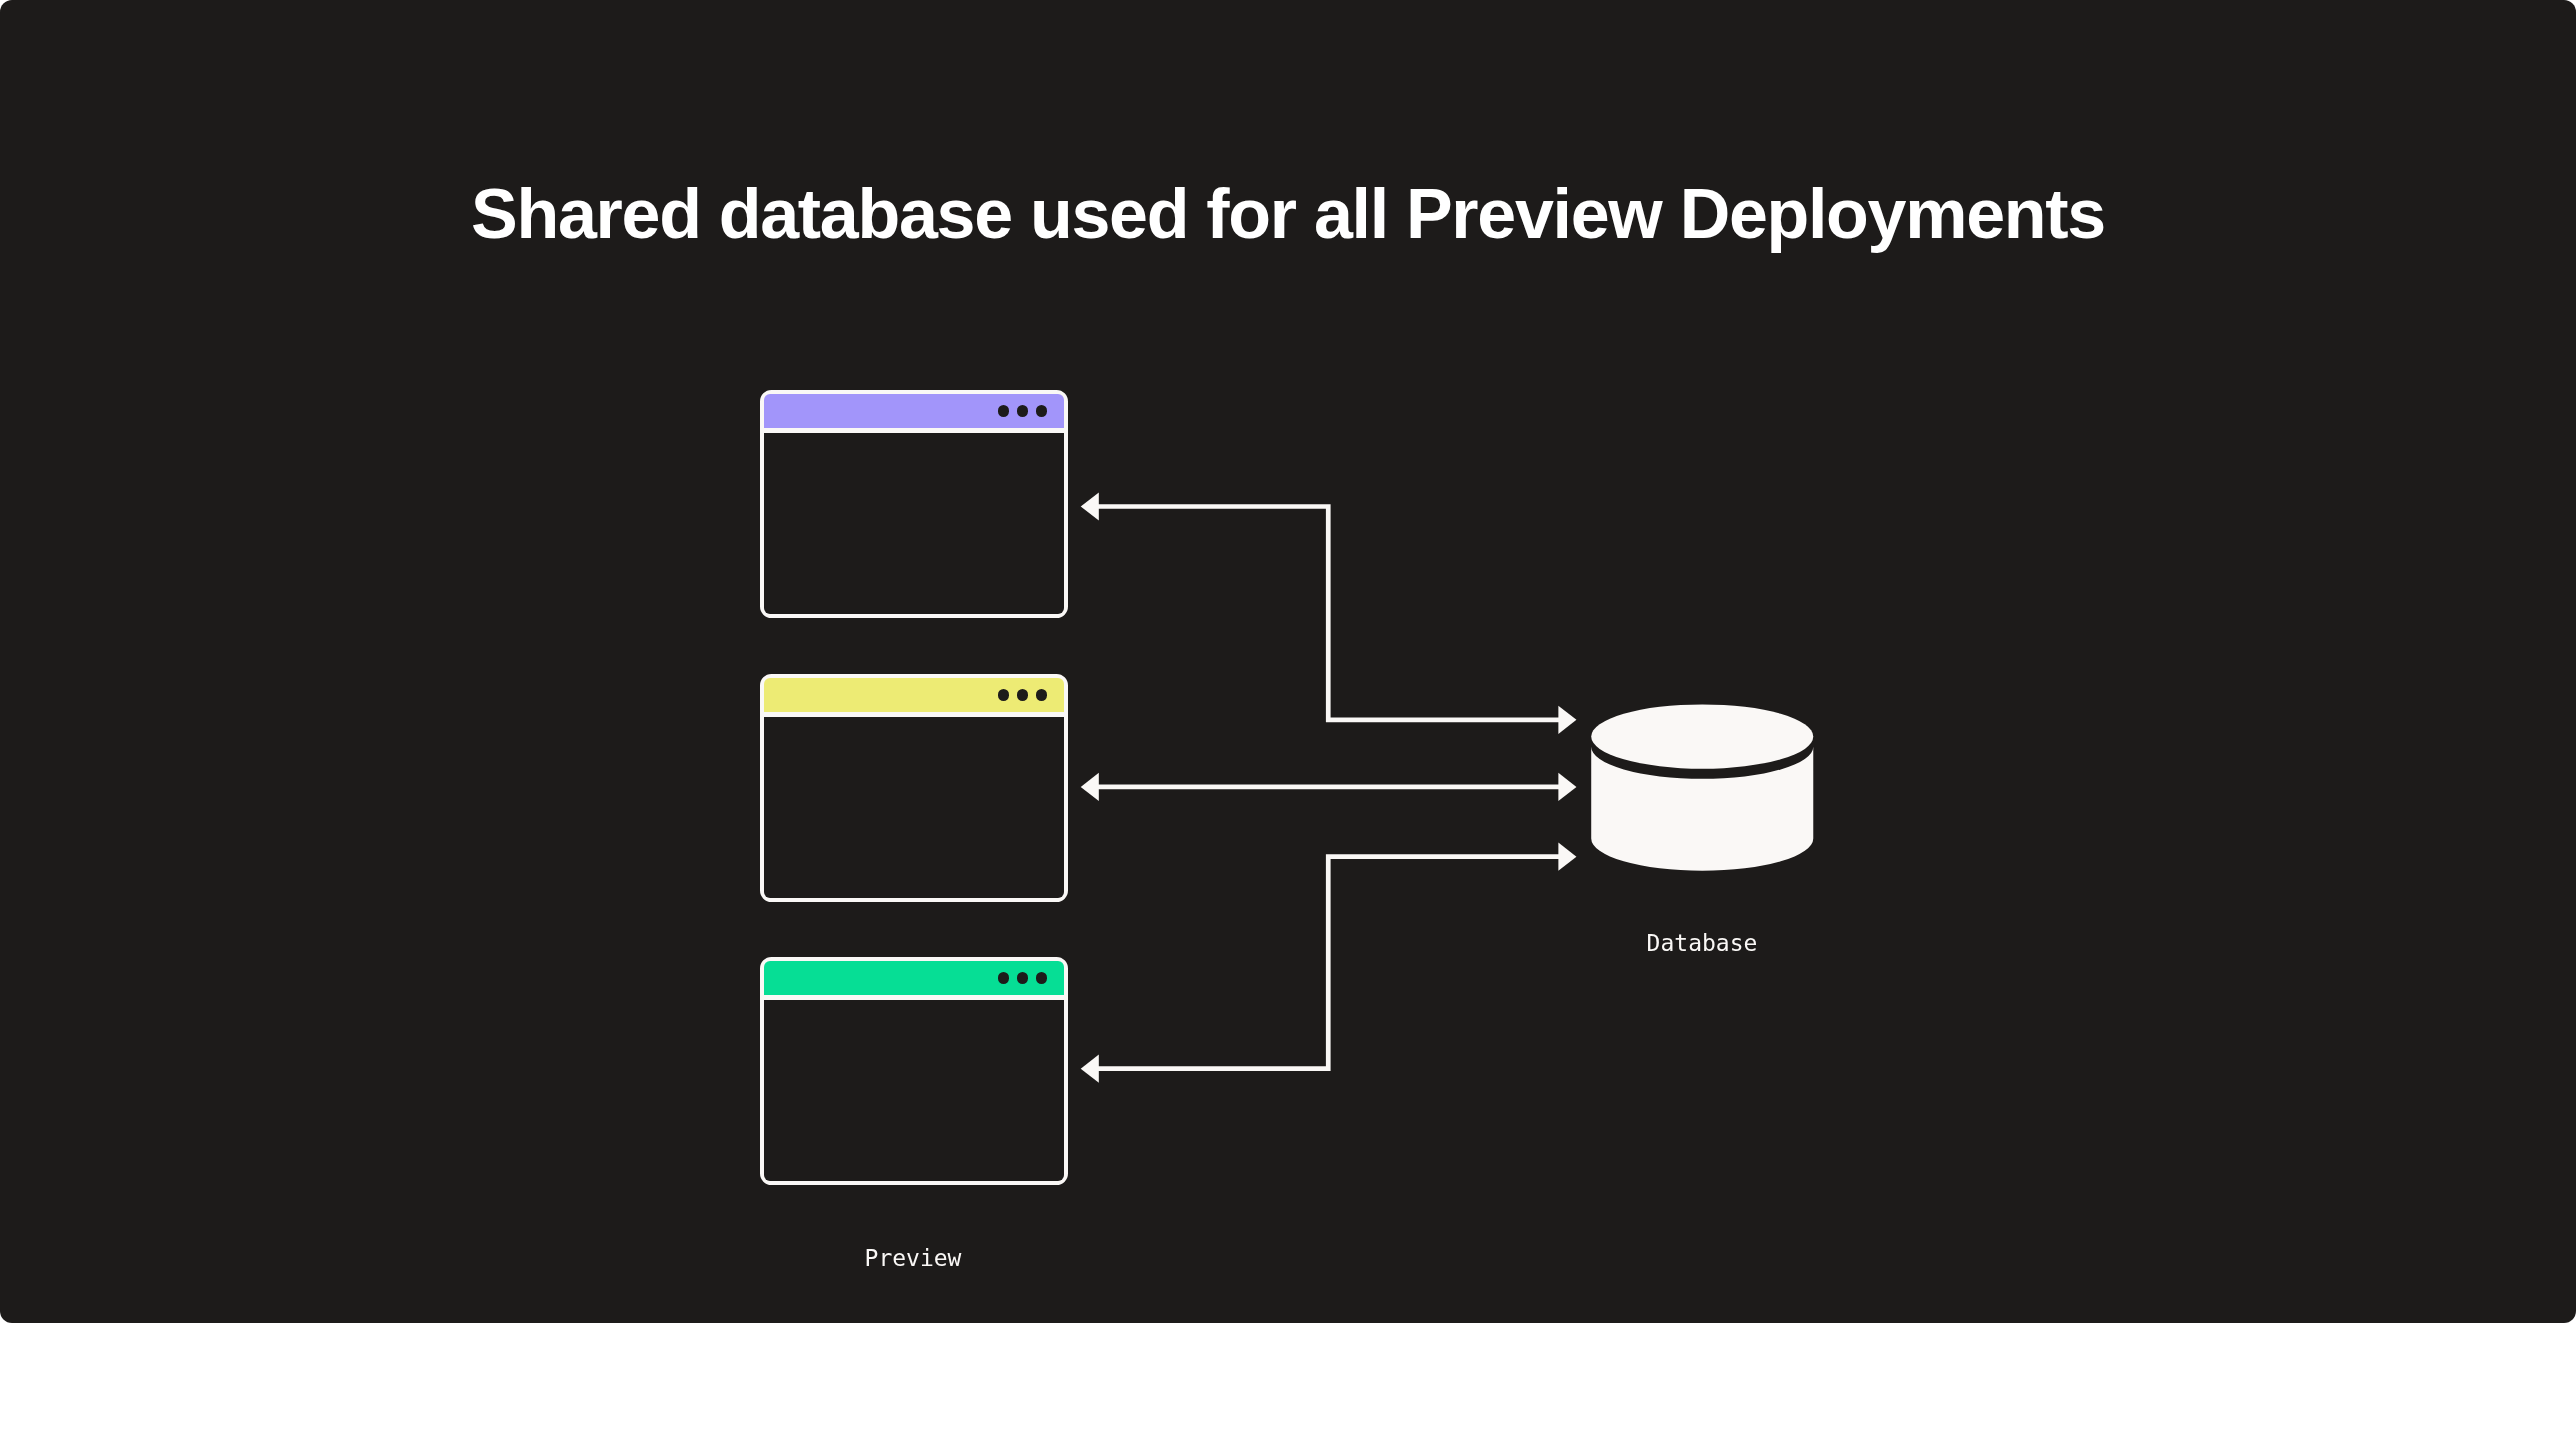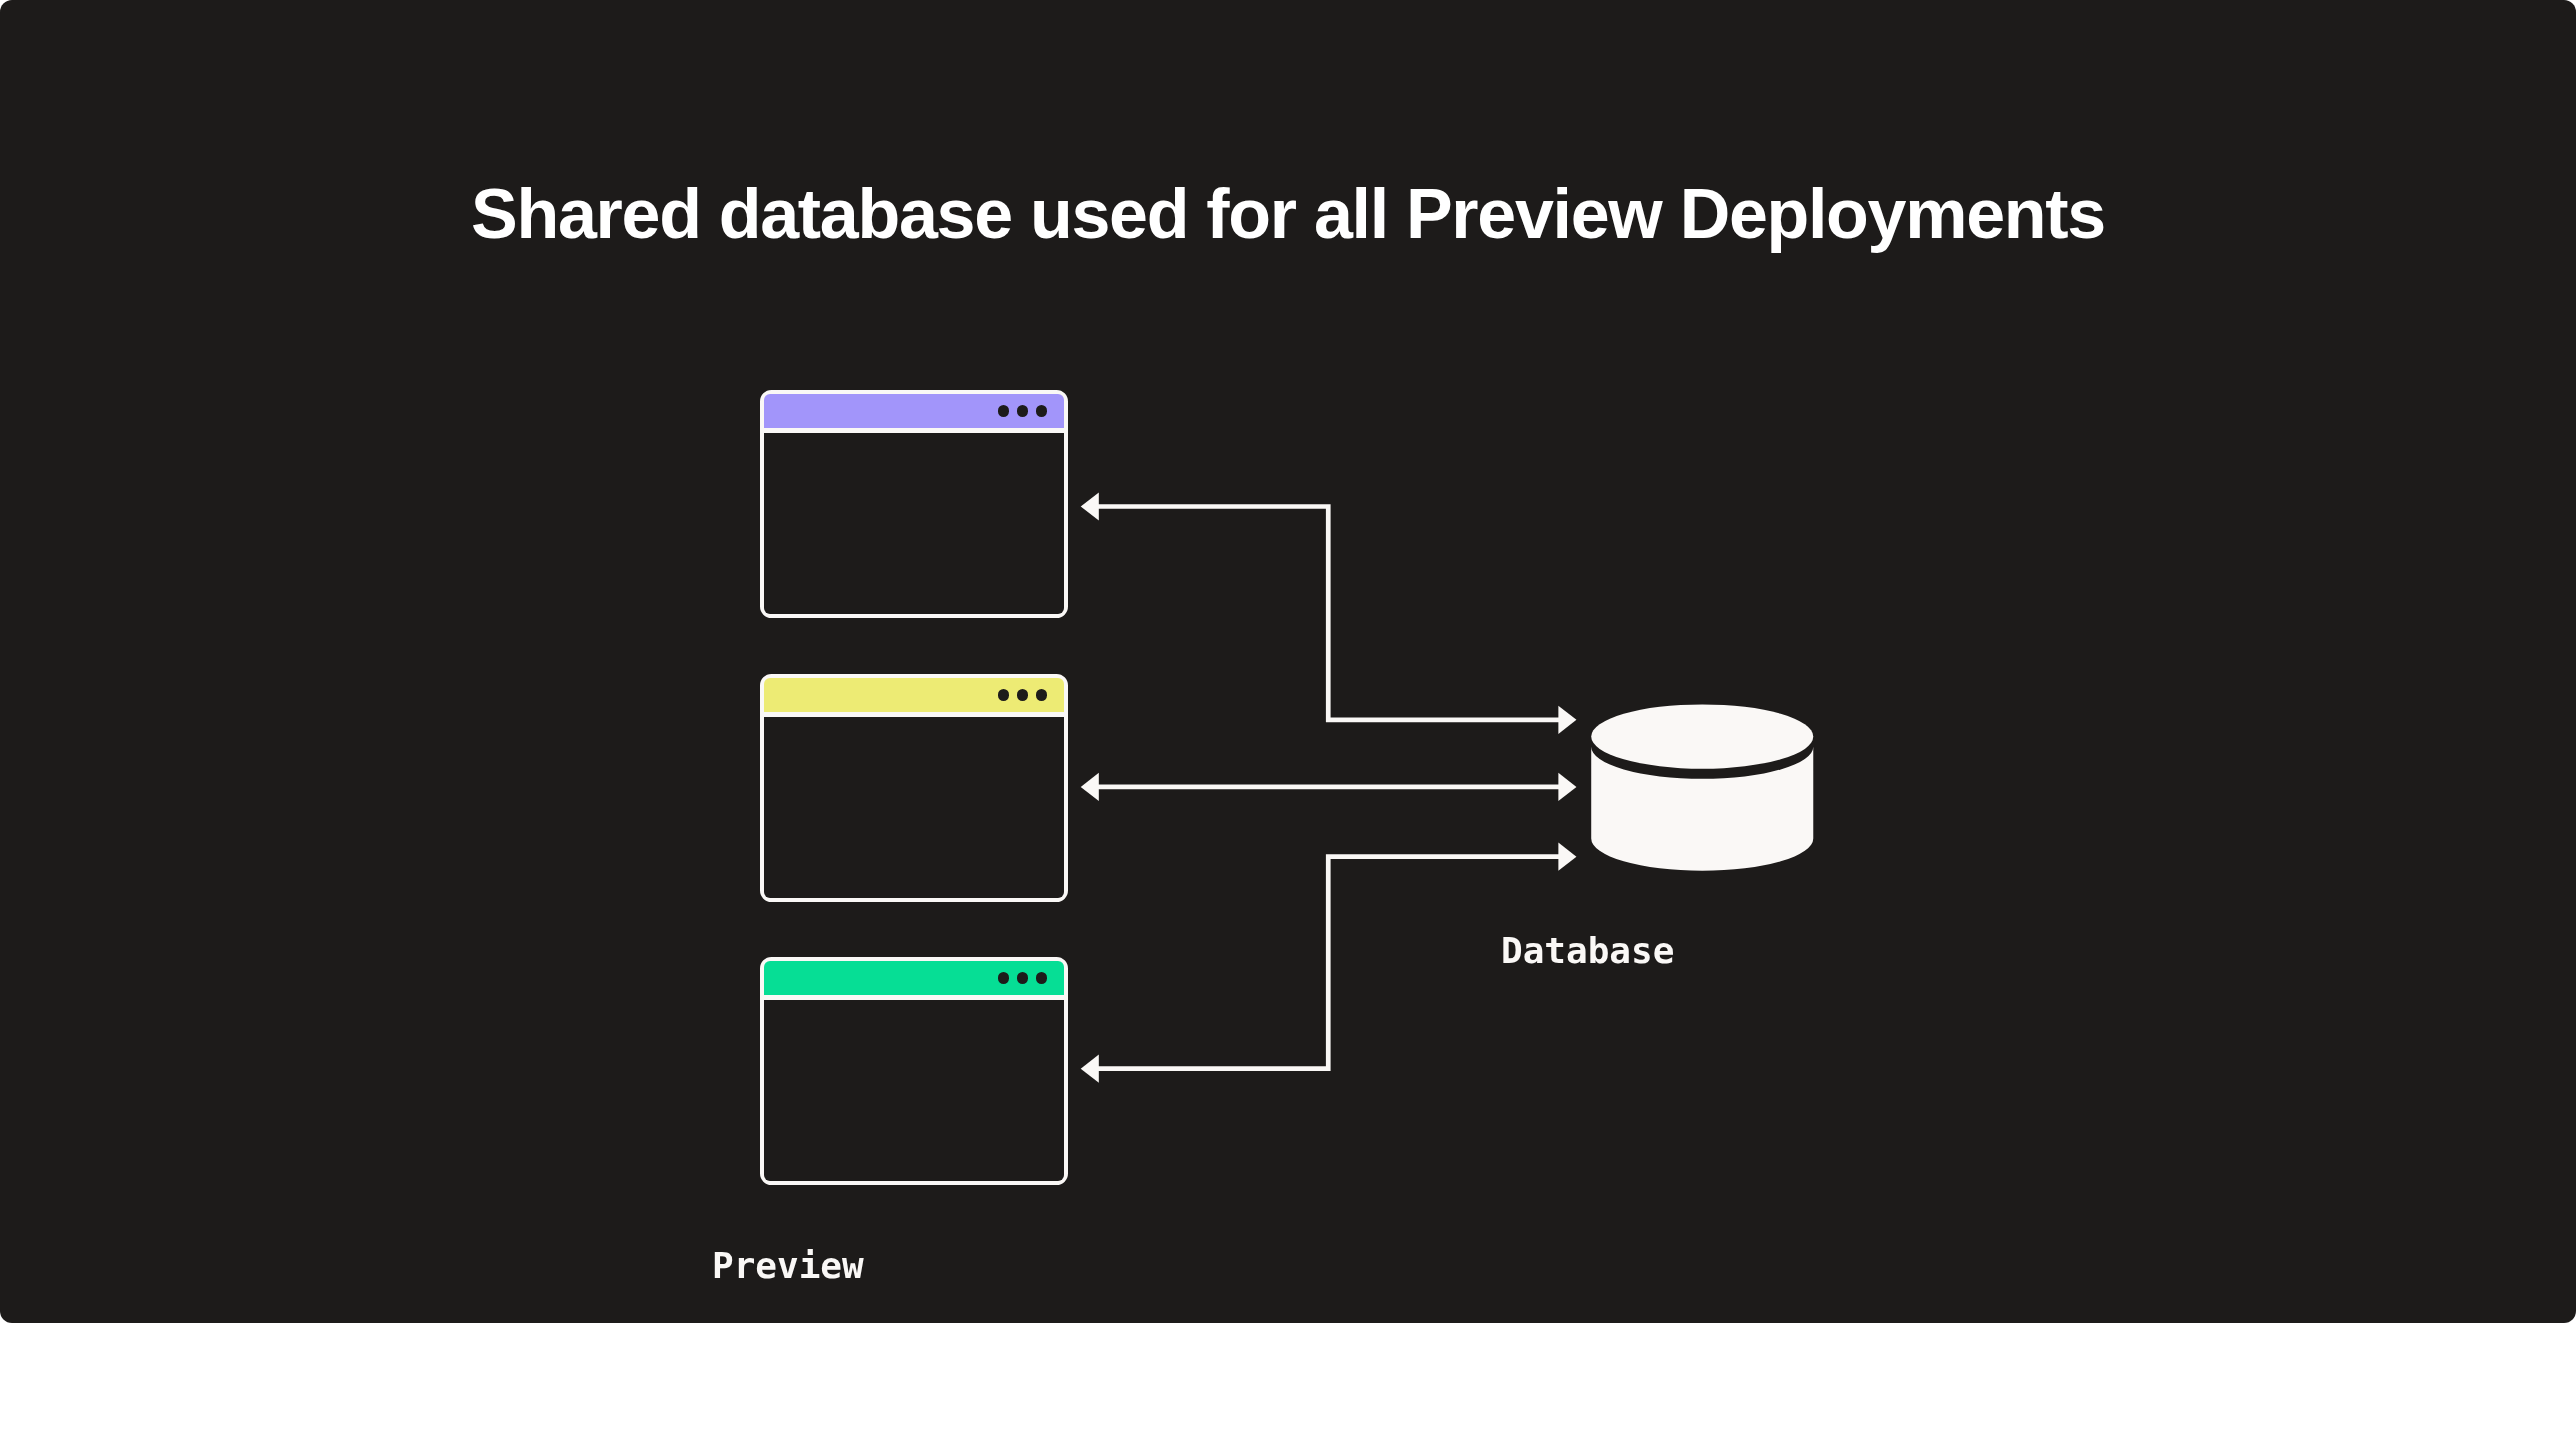--- a/index.html
+++ b/index.html
@@ -62,24 +62,24 @@
   }
   .window-body {
     flex: 1;
     margin-top: 5.4px;
     background: var(--bg, #1d1b1a);
     border-radius: 0 0 6px 6px;
   }
   .diagram-label {
     position: absolute;
     width: 402px;
-    text-align: left;
+    text-align: center;
     font-family: "DejaVu Sans Mono", monospace;
-    font-weight: 700;
-    font-size: 36px;
+    font-weight: 400;
+    font-size: 23px;
     color: var(--fg, #faf8f6);
   }
   .label-previews { left: 712px; top: 1245px; }
   .label-database { left: 1501px; top: 930px; }
   .overlay {
     position: absolute;
     inset: 0;
     width: 2576px;
     height: 1449px;
     pointer-events: none;

